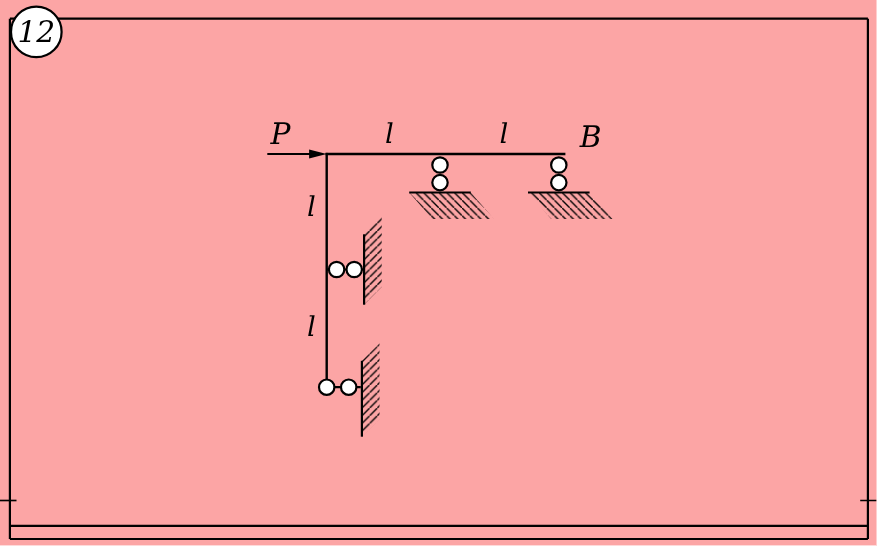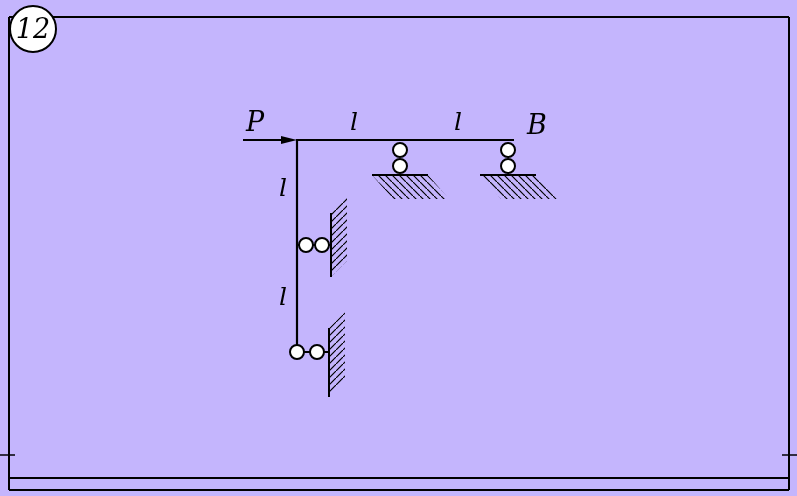--- a/index.html
+++ b/index.html
@@ -3,21 +3,21 @@
 <meta charset="utf-8">
 <style>
   html, body {
     margin: 0;
     padding: 0;
     background: #ffffff;
   }
   .sheet {
     width: 797px;
     height: 496px;
-    background: #c4b5fd;
+    background: #fca5a5;
     position: relative;
     overflow: hidden;
   }
   svg { display: block; }
   .stroke {
     stroke: #000000;
     fill: none;
   }
   .lbl {
     font-family: "DejaVu Serif", "Liberation Serif", serif;

